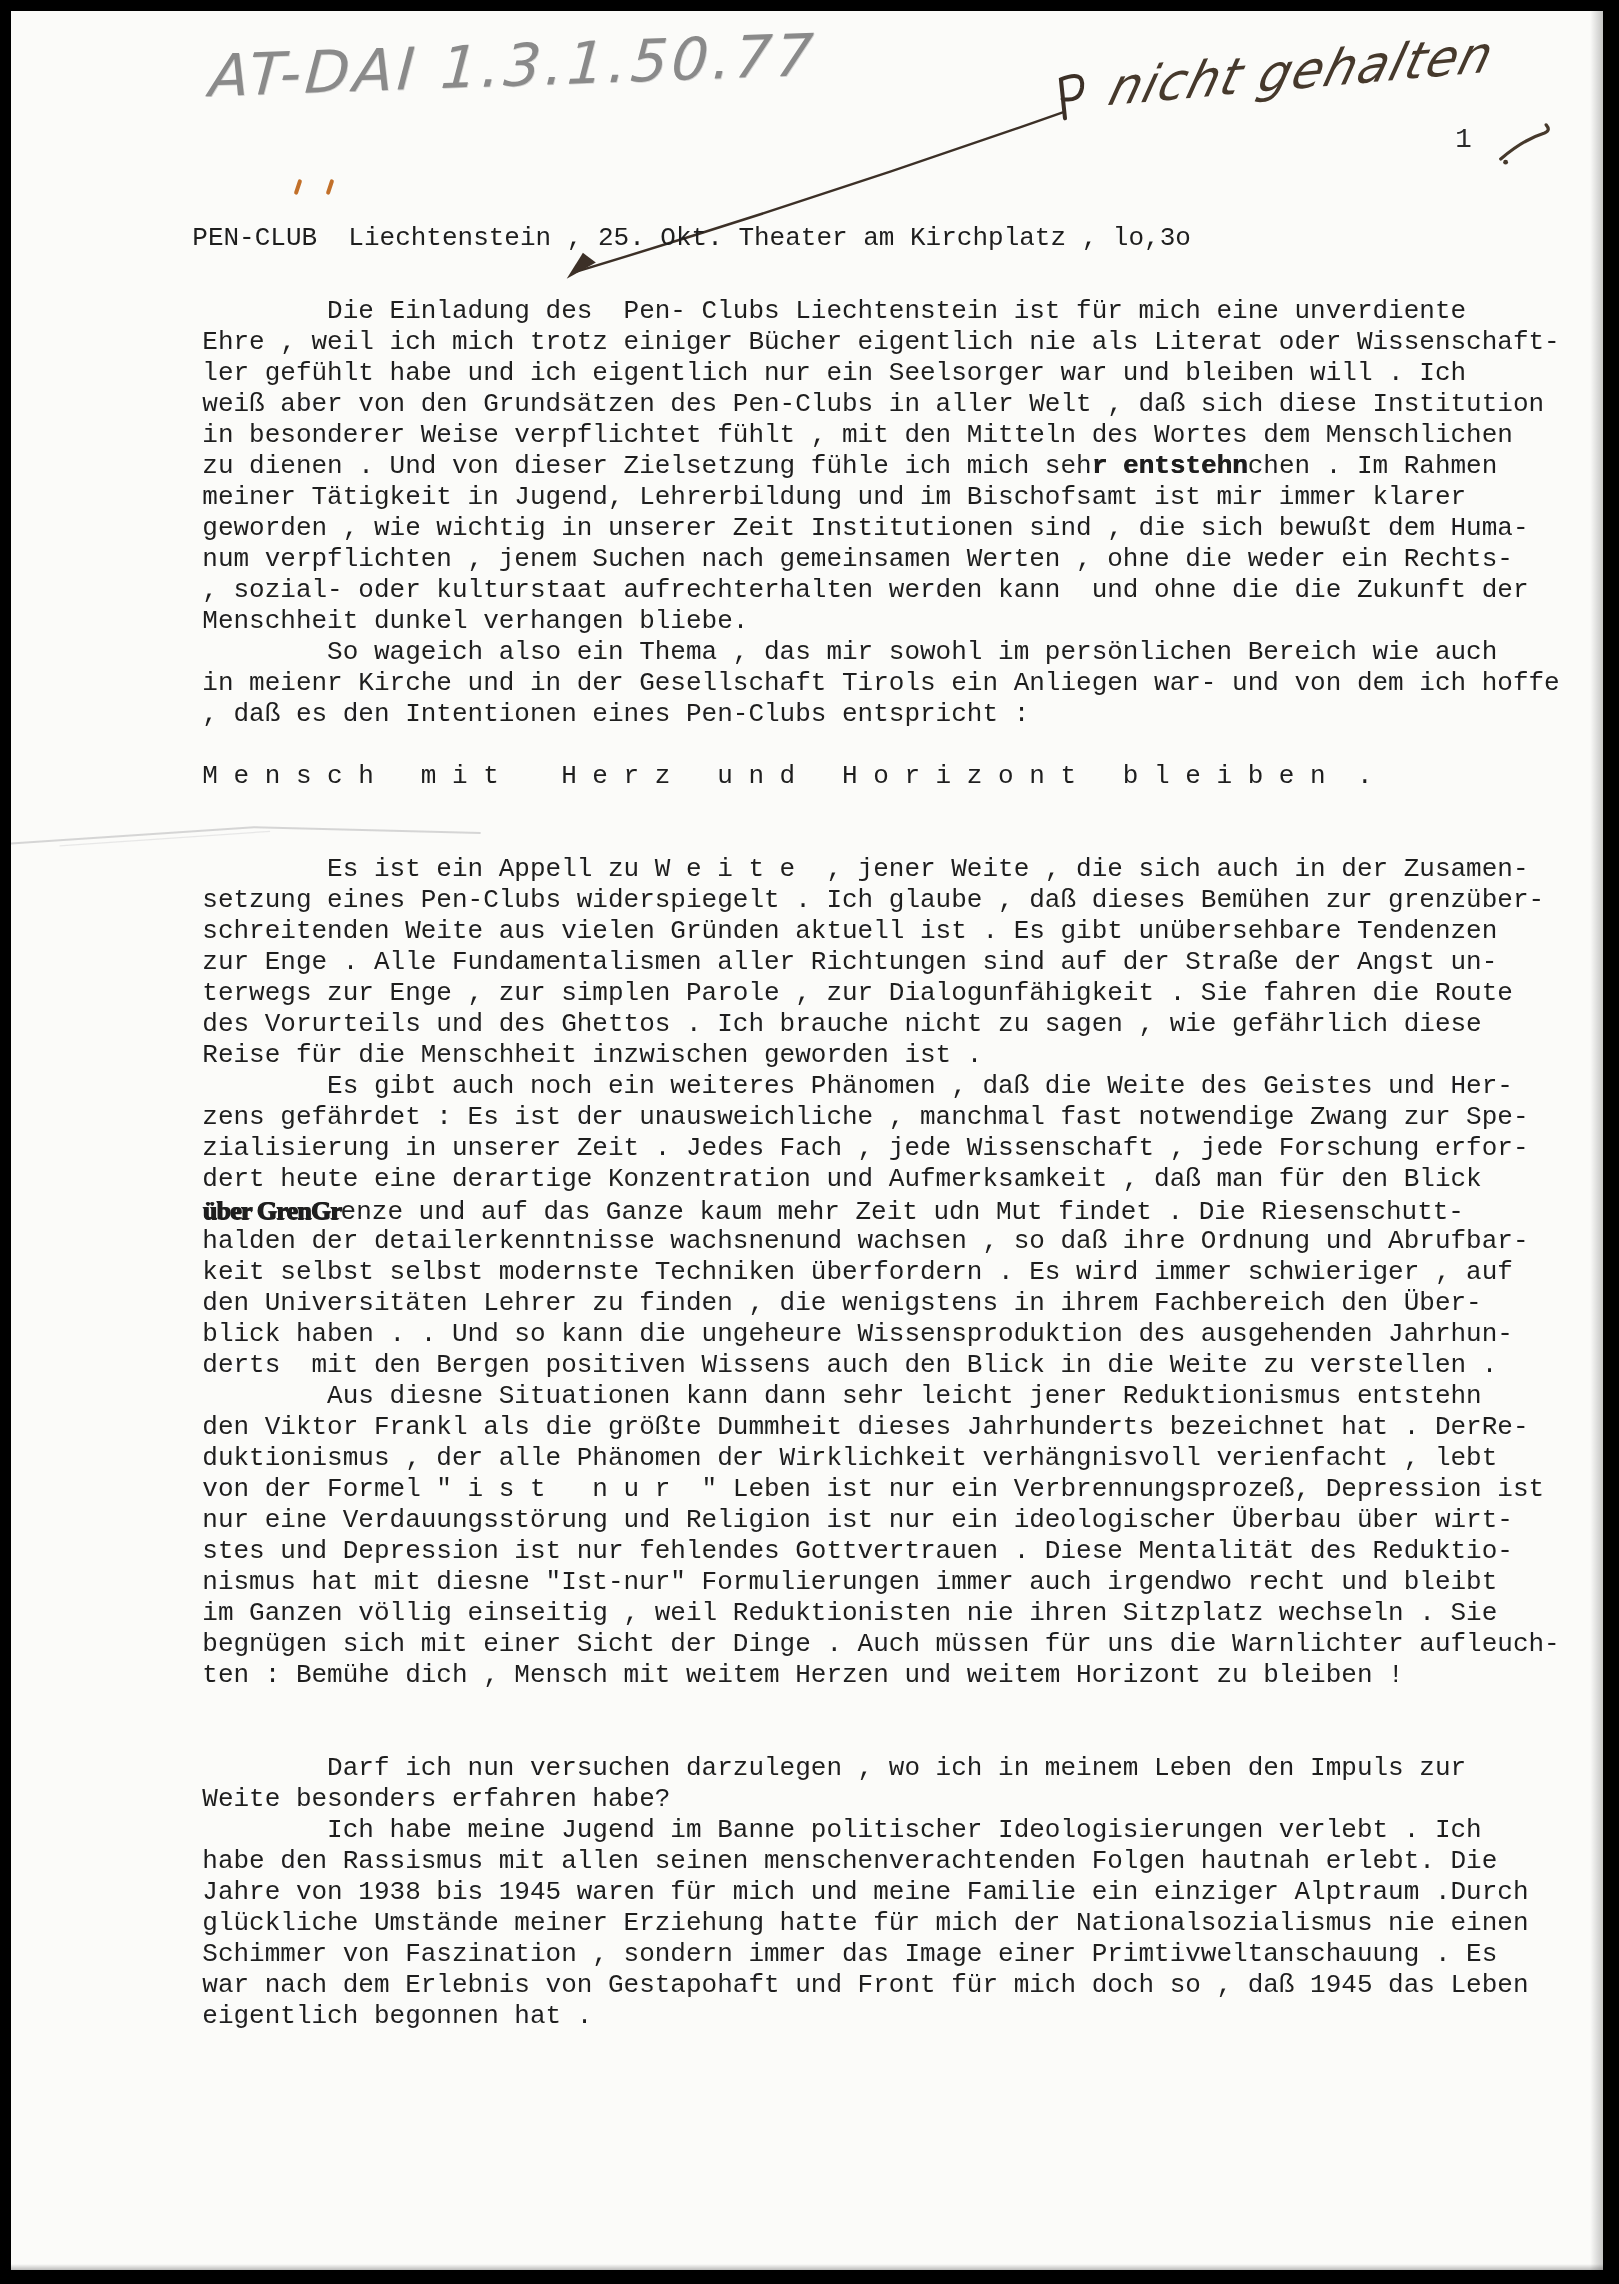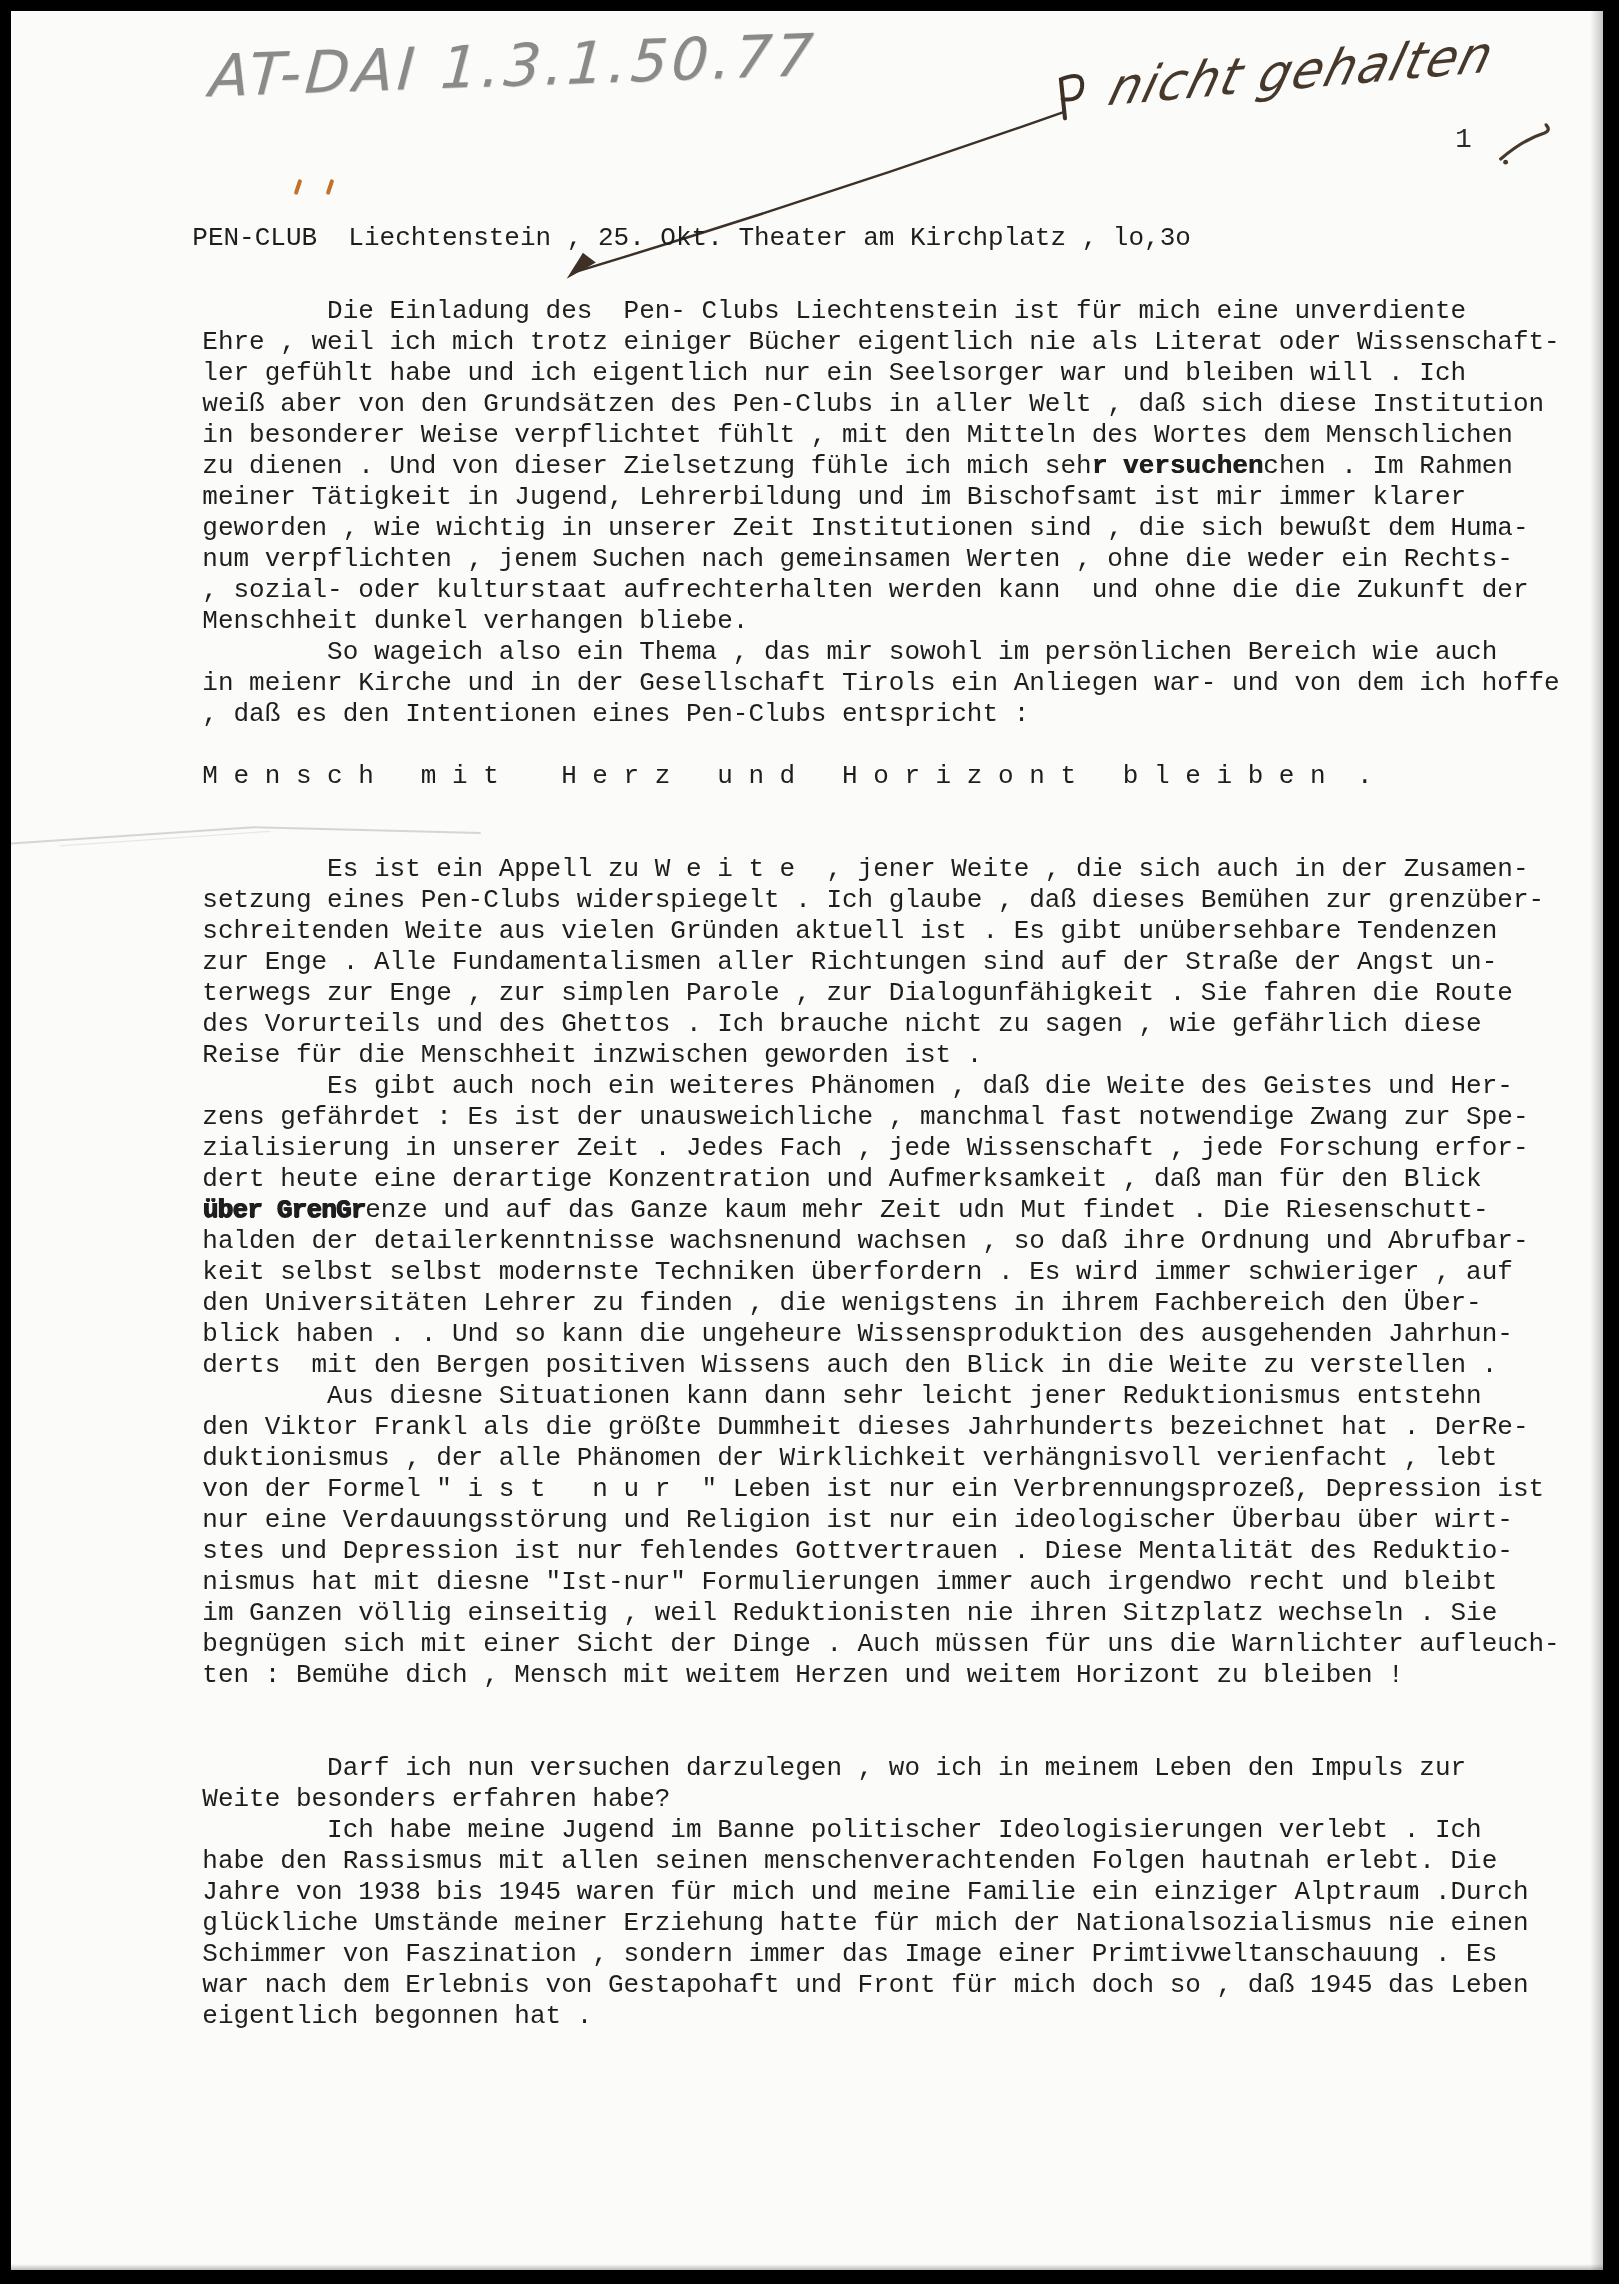--- a/index.html
+++ b/index.html
@@ -51,21 +51,21 @@
     font-size:26px;color:var(--type,#1e1e1e);white-space:pre;
   }
   .typed-body{
     position:absolute;left:191px;top:285px;width:1412px;
   }
   .line{
     white-space:pre;height:31px;line-height:31px;
     font-size:26px;color:var(--type,#1e1e1e);
   }
   .seg-bold{font-weight:bold;text-shadow:0.6px 0 0 currentColor;}
-  .seg-overstrike{font-weight:bold;text-shadow:1.3px 0 0 currentColor,0.6px 0.5px 0 currentColor;letter-spacing:-0.8px;}
+  .seg-overstrike{font-weight:bold;text-shadow:1.3px 0 0 currentColor,0.6px 0.5px 0 currentColor;letter-spacing:-0.8px;font-family:Liberation Serif, serif;}
   svg{position:absolute;overflow:visible;}
   .pen-svg{left:486px;top:57px;}
   .tick-svg{left:1480px;top:104px;}
   .crease-svg{left:0;top:808px;}
 </style>
 </head>
 <body>
 
 <div class="page">
 
@@ -94,21 +94,21 @@
     <path d="M0,30 L300,10 L580,17" fill="none" stroke="#cccccc" stroke-width="2.5" opacity="0.8"></path>
     <path d="M60,33 L320,15" fill="none" stroke="#e2e2e2" stroke-width="1.5" opacity="0.8"></path>
   </svg>
 
   <div class="typed-body">
       <div class="line"><span class="seg-normal">        Die Einladung des  Pen- Clubs Liechtenstein ist für mich eine unverdiente</span></div>
       <div class="line"><span class="seg-normal">Ehre , weil ich mich trotz einiger Bücher eigentlich nie als Literat oder Wissenschaft-</span></div>
       <div class="line"><span class="seg-normal">ler gefühlt habe und ich eigentlich nur ein Seelsorger war und bleiben will . Ich</span></div>
       <div class="line"><span class="seg-normal">weiß aber von den Grundsätzen des Pen-Clubs in aller Welt , daß sich diese Institution</span></div>
       <div class="line"><span class="seg-normal">in besonderer Weise verpflichtet fühlt , mit den Mitteln des Wortes dem Menschlichen</span></div>
-      <div class="line"><span class="seg-normal">zu dienen . Und von dieser Zielsetzung fühle ich mich seh</span><span class="seg-bold">r versuchen</span><span class="seg-normal">chen . Im Rahmen</span></div>
+      <div class="line"><span class="seg-normal">zu dienen . Und von dieser Zielsetzung fühle ich mich seh</span><span class="seg-bold">r entstehn</span><span class="seg-normal">chen . Im Rahmen</span></div>
       <div class="line"><span class="seg-normal">meiner Tätigkeit in Jugend, Lehrerbildung und im Bischofsamt ist mir immer klarer</span></div>
       <div class="line"><span class="seg-normal">geworden , wie wichtig in unserer Zeit Institutionen sind , die sich bewußt dem Huma-</span></div>
       <div class="line"><span class="seg-normal">num verpflichten , jenem Suchen nach gemeinsamen Werten , ohne die weder ein Rechts-</span></div>
       <div class="line"><span class="seg-normal">, sozial- oder kulturstaat aufrechterhalten werden kann  und ohne die die Zukunft der</span></div>
       <div class="line"><span class="seg-normal">Menschheit dunkel verhangen bliebe.</span></div>
       <div class="line"><span class="seg-normal">        So wageich also ein Thema , das mir sowohl im persönlichen Bereich wie auch</span></div>
       <div class="line"><span class="seg-normal">in meienr Kirche und in der Gesellschaft Tirols ein Anliegen war- und von dem ich hoffe</span></div>
       <div class="line"><span class="seg-normal">, daß es den Intentionen eines Pen-Clubs entspricht :</span></div>
       <div class="line">&nbsp;</div>
       <div class="line"><span class="seg-normal">M e n s c h   m i t    H e r z   u n d   H o r i z o n t   b l e i b e n  .</span></div>

